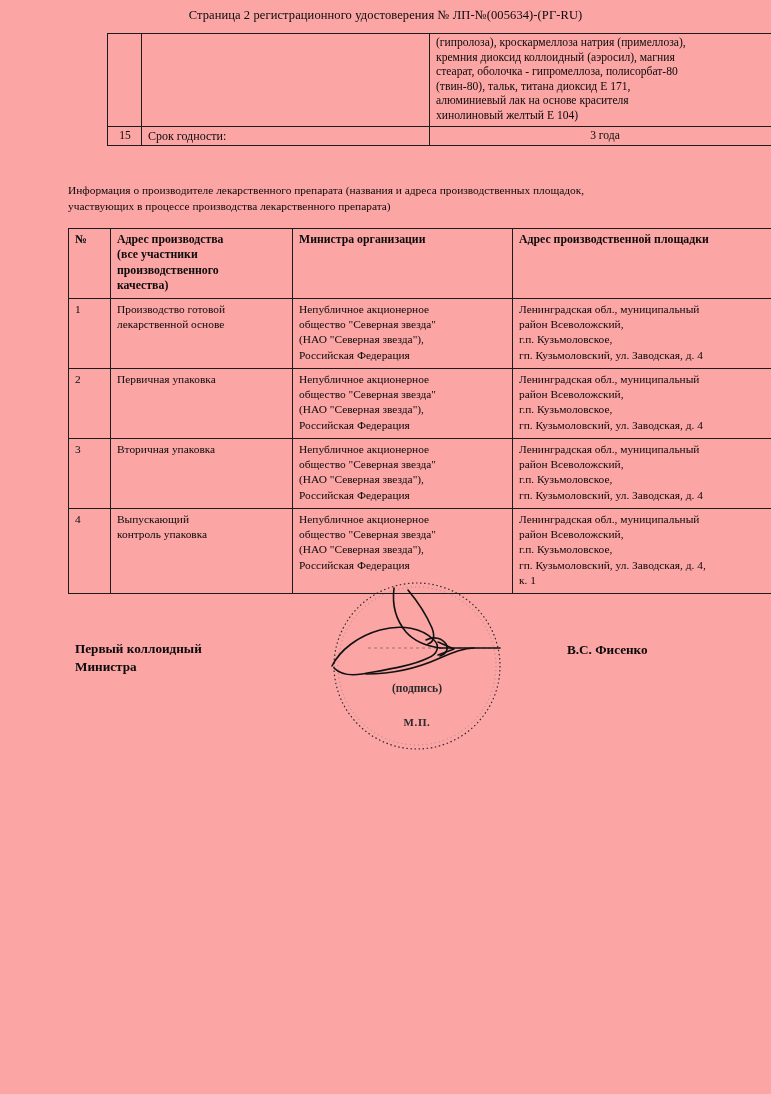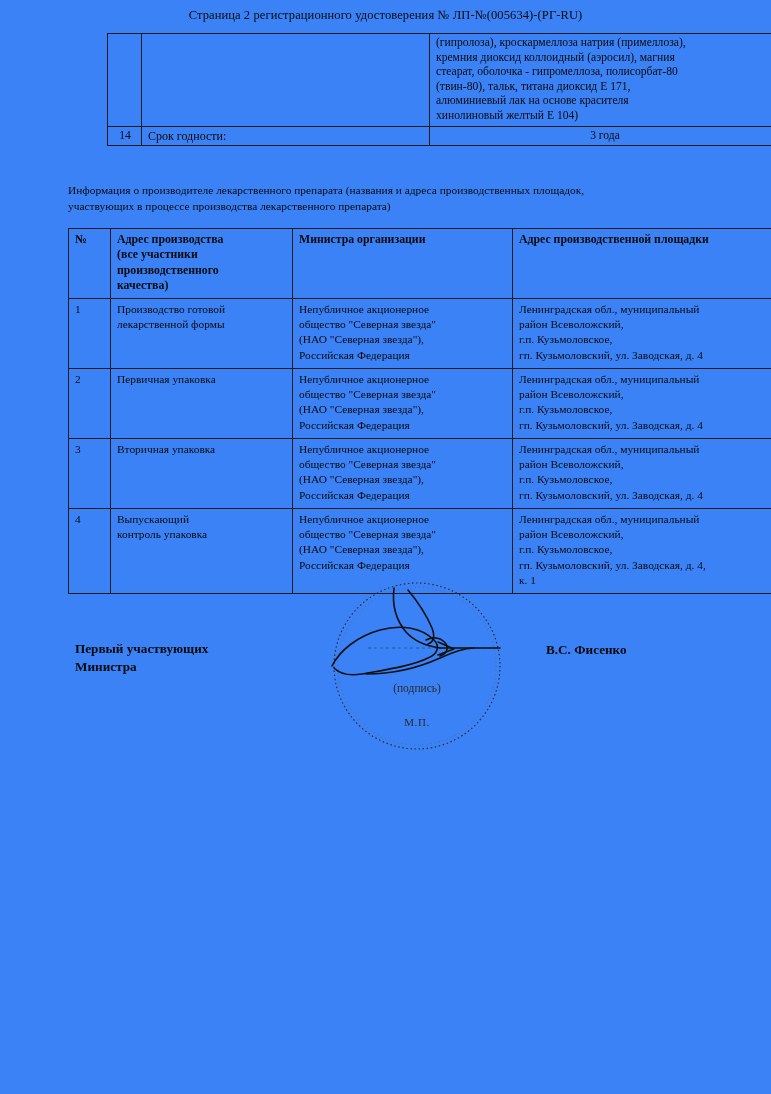--- a/index.html
+++ b/index.html
@@ -12,21 +12,21 @@
     width: 771px;
     height: 1094px;
     position: relative;
     font-family: "Liberation Serif", "DejaVu Serif", serif;
     color: #0a0a0a;
     overflow: hidden;
   }
   .page {
     position: absolute;
     inset: 0;
-    background: #3b82f6;
+    background: #fca5a5;
   }
 
   
   .doc-header {
     position: absolute;
     top: 8px;
     left: 0;
     width: 771px;
     text-align: center;
     font-size: 12.5px;
@@ -109,34 +109,35 @@
     position: absolute;
     left: 75px;
     top: 640px;
     font-weight: bold;
     font-size: 13.2px;
     line-height: 18px;
   }
   .sig-left div { white-space: nowrap; }
   .sig-right {
     position: absolute;
-    left: 546px;
+    left: 567px;
     top: 642px;
     font-weight: bold;
     font-size: 13.2px;
     white-space: nowrap;
   }
 
   
   .stamp {
     position: absolute;
     left: 322px;
     top: 578px;
     width: 190px;
     height: 176px;
+    font-weight: bold;
   }
   .stamp svg { display: block; }
   .stamp-text {
     position: absolute;
     left: 0;
     width: 190px;
     text-align: center;
     font-size: 11.5px;
     color: #2a2a2a;
   }
@@ -158,21 +159,21 @@
         <td class="col-value ingredients-cell">
           <div>(гипролоза), кроскармеллоза натрия (примеллоза),</div>
           <div>кремния диоксид коллоидный (аэросил), магния</div>
           <div>стеарат, оболочка - гипромеллоза, полисорбат-80</div>
           <div>(твин-80), тальк, титана диоксид Е 171,</div>
           <div>алюминиевый лак на основе красителя</div>
           <div>хинолиновый желтый Е 104)</div>
         </td>
       </tr>
       <tr>
-        <td class="col-num">14</td>
+        <td class="col-num">15</td>
         <td class="col-name row-label">Срок годности:</td>
         <td class="col-value val-center">3 года</td>
       </tr>
     </tbody>
   </table>
 
   <div class="intro">
     <span>Информация о производителе лекарственного препарата (названия и адреса производственных площадок,</span>
     <span>участвующих в процессе производства лекарственного препарата)</span>
   </div>
@@ -189,21 +190,21 @@
         </th>
         <th class="c-org">Министра организации</th>
         <th class="c-addr">Адрес производственной площадки</th>
       </tr>
     </thead>
     <tbody>
       <tr>
         <td class="c-no">1</td>
         <td class="c-stage">
           <div>Производство готовой</div>
-          <div>лекарственной формы</div>
+          <div>лекарственной основе</div>
         </td>
         <td class="c-org">
           <div>Непубличное акционерное</div>
           <div>общество "Северная звезда"</div>
           <div>(НАО "Северная звезда"),</div>
           <div>Российская Федерация</div>
         </td>
         <td class="c-addr">
           <div>Ленинградская обл., муниципальный</div>
           <div>район Всеволожский,</div>
@@ -264,21 +265,21 @@
           <div>район Всеволожский,</div>
           <div>г.п. Кузьмоловское,</div>
           <div>гп. Кузьмоловский, ул. Заводская, д. 4,</div>
           <div>к. 1</div>
         </td>
       </tr>
     </tbody>
   </table>
 
   <div class="sig-left">
-    <div>Первый участвующих</div>
+    <div>Первый коллоидный</div>
     <div>Министра</div>
   </div>
 
   <div class="sig-right">В.С. Фисенко</div>
 
   <div class="stamp">
     <svg width="190" height="176" viewBox="0 0 190 176" aria-hidden="true">
       <circle cx="95" cy="88" r="83" fill="none" stroke="#2b2b2b" stroke-width="1.2" stroke-dasharray="1.5 2.6"></circle>
       <circle cx="95" cy="88" r="79" fill="none" stroke="#555" stroke-width="0.6" stroke-dasharray="1 3.2" opacity="0.75"></circle>
       <g fill="none" stroke="#111" stroke-width="1.6" stroke-linecap="round" stroke-linejoin="round">

